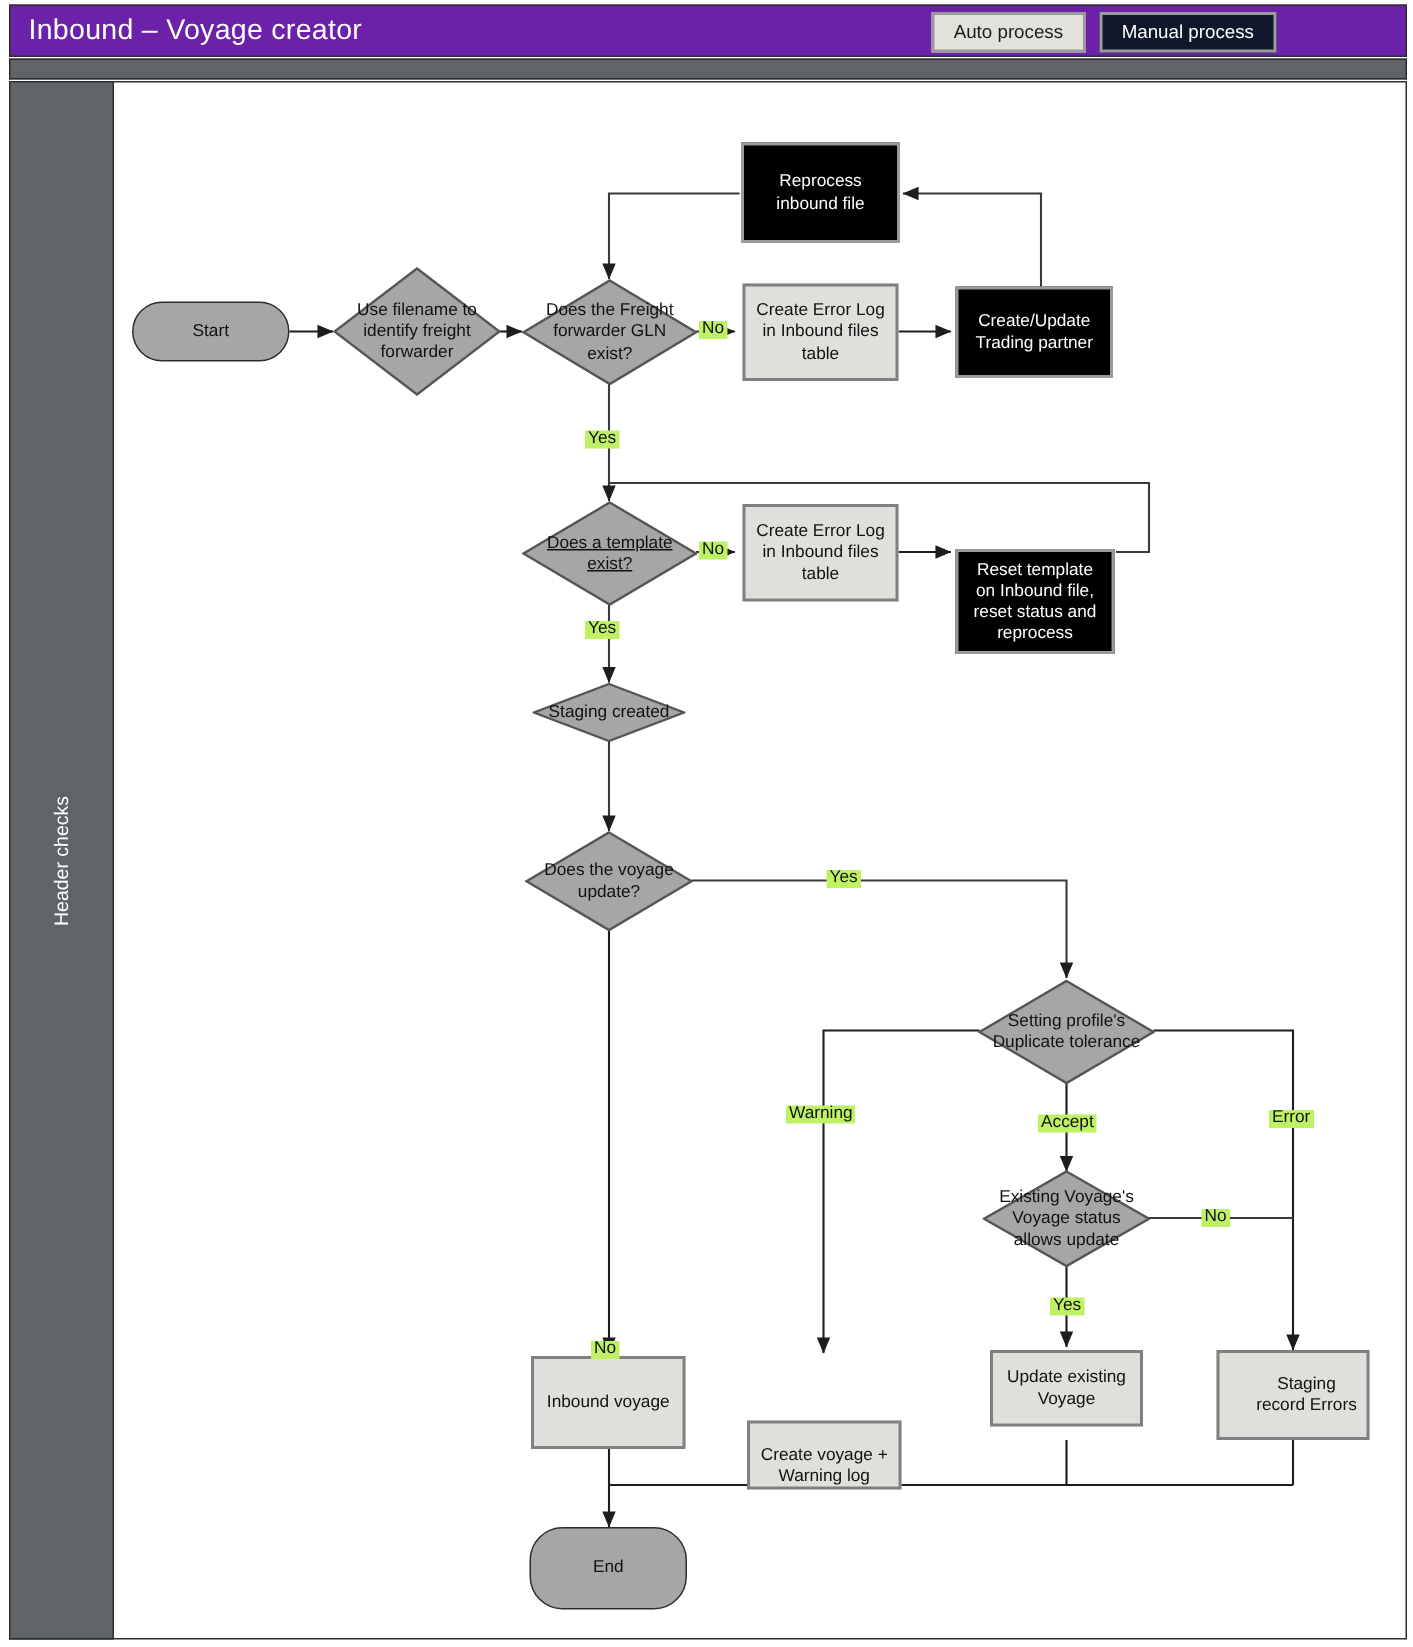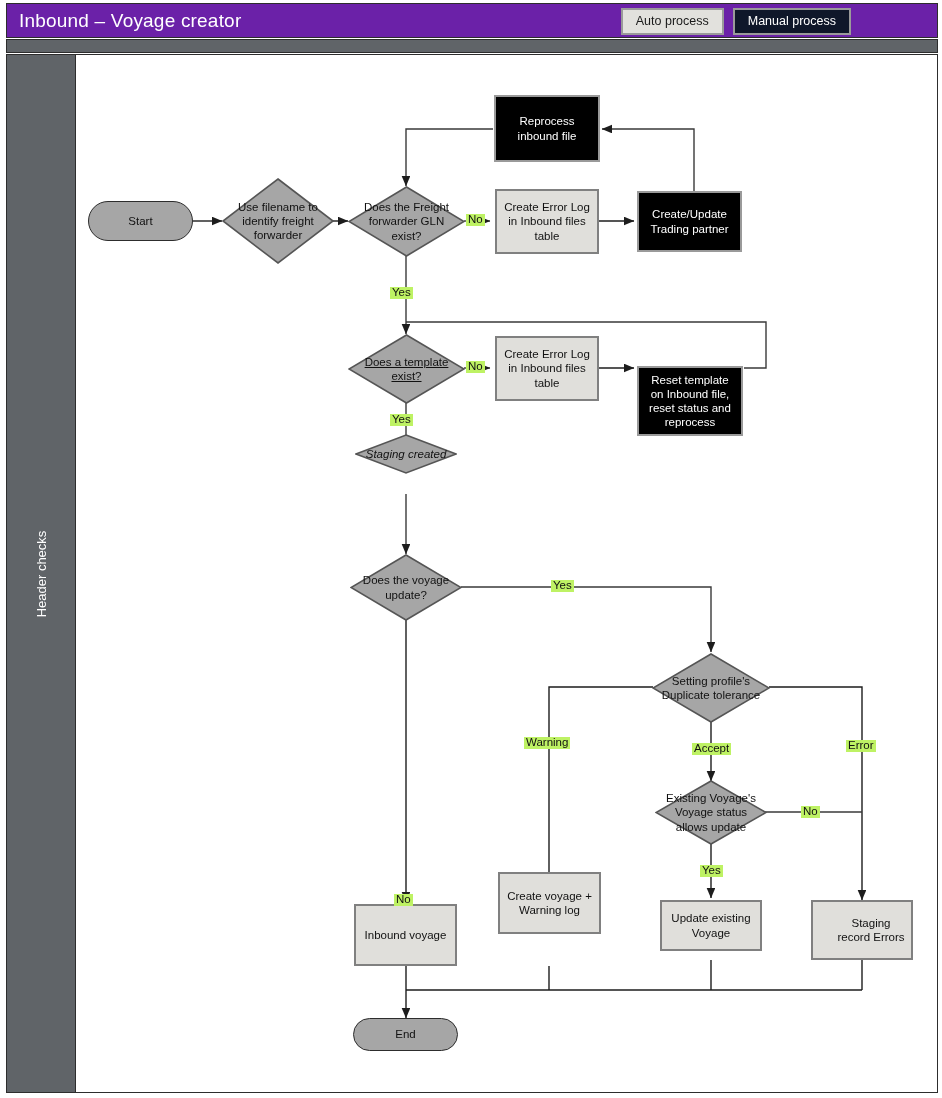--- a/index.html
+++ b/index.html
@@ -265,21 +265,21 @@
   </div>
 
   <div class="node n-proc" data-name="node-create-error-log-2" style="left:495px; top:336px; width:104px; height:65px;">
     <span class="txt">Create Error Log in Inbound files table</span>
   </div>
 
   <div class="node n-proc-dark" data-name="node-reset-template" style="left:637px; top:334px; width:106px; height:70px;margin-top:32px;">
     <span class="txt">Reset template on Inbound file, reset status and reprocess</span>
   </div>
 
-  <div class="node n-dec" data-name="node-staging-created" style="left:355px; top:434px; width:102px; height:40px;font-style:italic;">
+  <div class="node n-dec" data-name="node-staging-created" style="left:355px; top:455px; width:102px; height:40px;">
     <svg class="dshape" viewBox="0 0 102 40" preserveAspectRatio="none" data-name="diamond-shape">
       <polygon points="51,1 101,20 51,39 1,20" fill="#A6A6A6" stroke="#555" stroke-width="1.6"></polygon>
     </svg>
     <span class="txt" style="width:98px;">Staging created</span>
   </div>
 
   <div class="node n-dec" data-name="node-voyage-exists" style="left:350px; top:554px; width:112px; height:67px;">
     <svg class="dshape" viewBox="0 0 112 67" preserveAspectRatio="none" data-name="diamond-shape">
       <polygon points="56,1 111,33.5 56,66 1,33.5" fill="#A6A6A6" stroke="#555" stroke-width="1.6"></polygon>
     </svg>
@@ -297,33 +297,33 @@
     <svg class="dshape" viewBox="0 0 112 65" preserveAspectRatio="none" data-name="diamond-shape">
       <polygon points="56,1 111,32.5 56,64 1,32.5" fill="#A6A6A6" stroke="#555" stroke-width="1.6"></polygon>
     </svg>
     <span class="txt" style="width:108px;">Existing Voyage's Voyage status allows update</span>
   </div>
 
   <div class="node n-proc" data-name="node-create-voyage" style="left:354px; top:904px; width:103px; height:62px;">
     <span class="txt">Inbound voyage</span>
   </div>
 
-  <div class="node n-proc" data-name="node-create-voyage-warning-log" style="left:498px; top:872px; width:103px; height:62px;">
+  <div class="node n-proc" data-name="node-create-voyage-warning-log" style="left:498px; top:947px; width:103px; height:46px;align-items:flex-end;">
     <span class="txt">Create voyage + Warning log</span>
   </div>
 
   <div class="node n-proc" data-name="node-update-existing-voyage" style="left:660px; top:900px; width:102px; height:51px;">
     <span class="txt">Update existing Voyage</span>
   </div>
 
   <div class="node n-proc" data-name="node-staging-record-errors" style="left:811px; top:900px; width:102px; height:60px;padding-left:18px;">
     <span class="txt">Staging record Errors</span>
   </div>
 
-  <div class="node n-term" data-name="node-end" style="left:353px; top:1018px; width:105px; height:33px;">
+  <div class="node n-term" data-name="node-end" style="left:353px; top:1018px; width:105px; height:55px;">
     <span class="txt">End</span>
   </div>
 
   <div class="edge-label" data-name="edge-label-gln-no" style="left:466px; top:214px;">No</div>
   <div class="edge-label" data-name="edge-label-gln-yes" style="left:390px; top:287px;">Yes</div>
   <div class="edge-label" data-name="edge-label-template-no" style="left:466px; top:361px;">No</div>
   <div class="edge-label" data-name="edge-label-template-yes" style="left:390px; top:414px;">Yes</div>
   <div class="edge-label" data-name="edge-label-voyage-yes" style="left:551px; top:580px;">Yes</div>
   <div class="edge-label" data-name="edge-label-voyage-no" style="left:391px; top:894px; top:894px;">No</div>
   <div class="edge-label" data-name="edge-label-tol-warning" style="left:524px; top:737px;">Warning</div>

